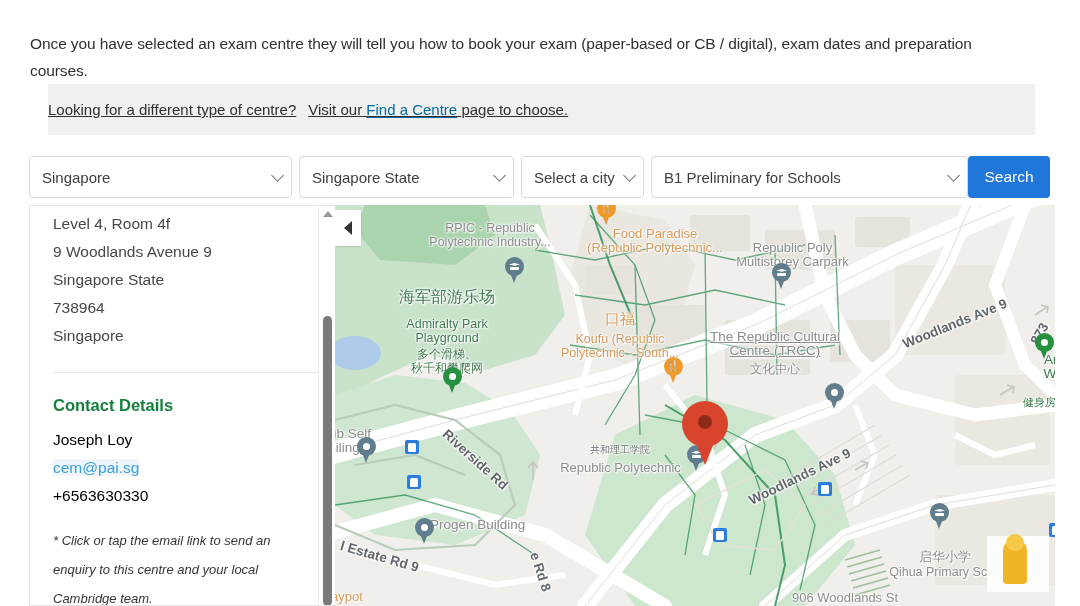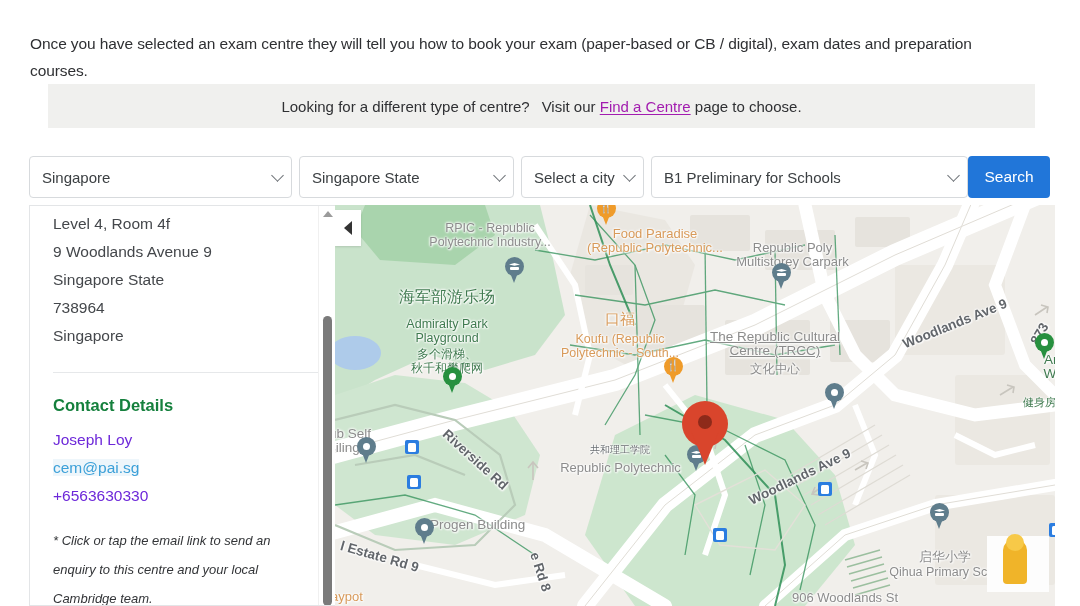--- a/index.html
+++ b/index.html
@@ -25,31 +25,31 @@
     font-size: 15.5px;
     line-height: 27px;
     color: #2f3033;
     letter-spacing: -0.1px;
   }
 
   
   .notice {
     position: absolute;
     left: 48px; top: 84px;
-    width: 987px; height: 44px;
+    width: 987px; height: 51px;
     background: #f0f0ee;
     display: flex;
     align-items: center;
-    justify-content: center;
     font-size: 15px;
     color: #2f3033;
+    text-decoration: underline;
   }
   .notice .gap { display: inline-block; width: 12px; }
   .notice a {
-    color: #a21caf;
+    color: #0369a1;
     text-decoration: underline;
     text-underline-offset: 2px;
   }
 
   
   .filters {
     position: absolute;
     left: 29px; top: 156px;
     width: 1025px; height: 42px;
     display: flex;
@@ -133,21 +133,21 @@
   }
   .contact-head {
     font-size: 16.5px;
     font-weight: bold;
     color: #15803d;
     margin: 23px 0 11px 0;
   }
   .contact-line {
     font-size: 15.5px;
     line-height: 28px;
-    color: #6d28d9;
+    color: #000000;
   }
   .contact-link {
     font-size: 15.5px;
     line-height: 28px;
     color: #3ca0d8;
     background: #eef6fb;
     text-decoration: none;
     cursor: pointer;
   }
   .contact-note {

